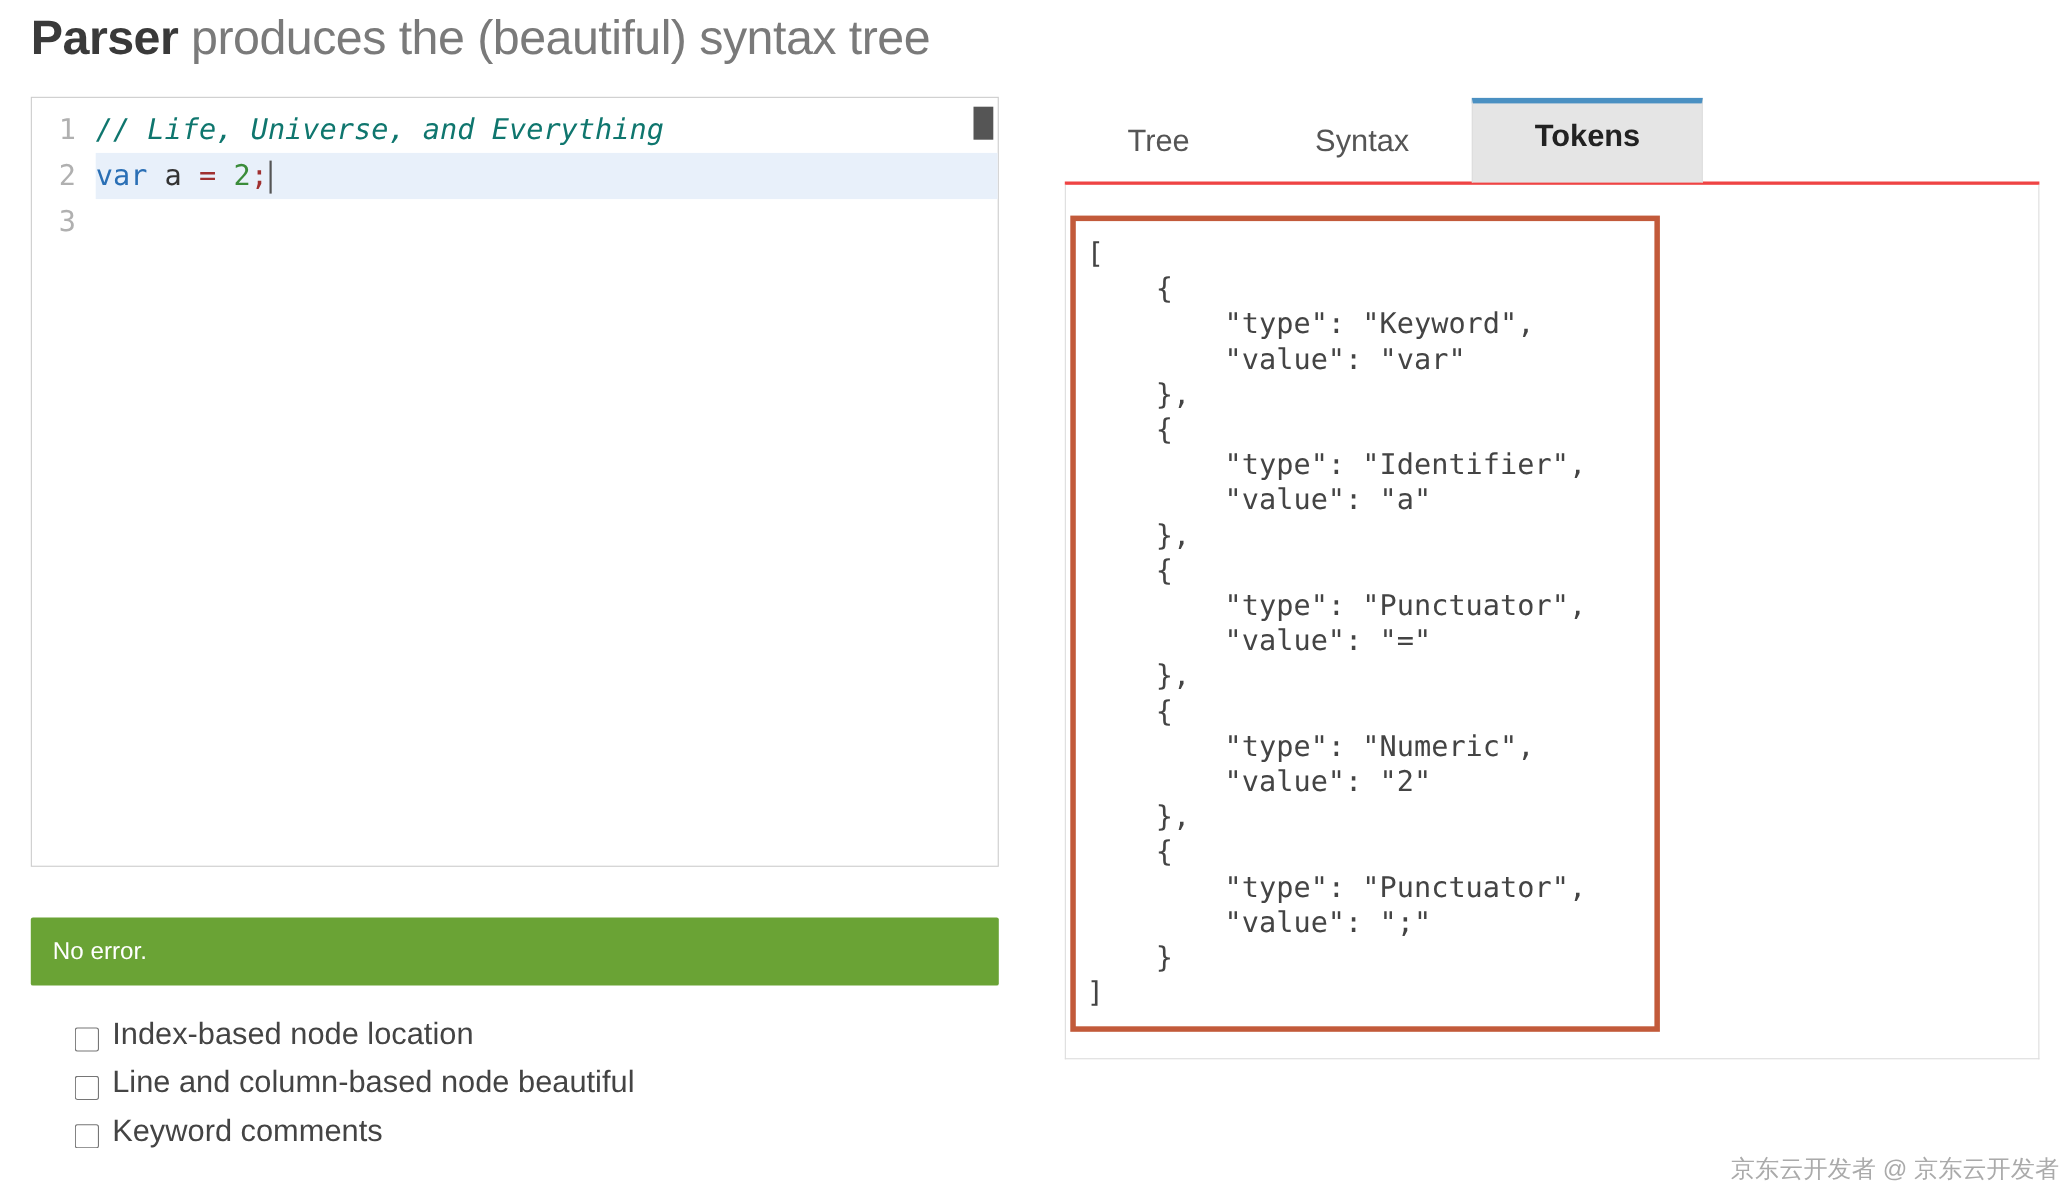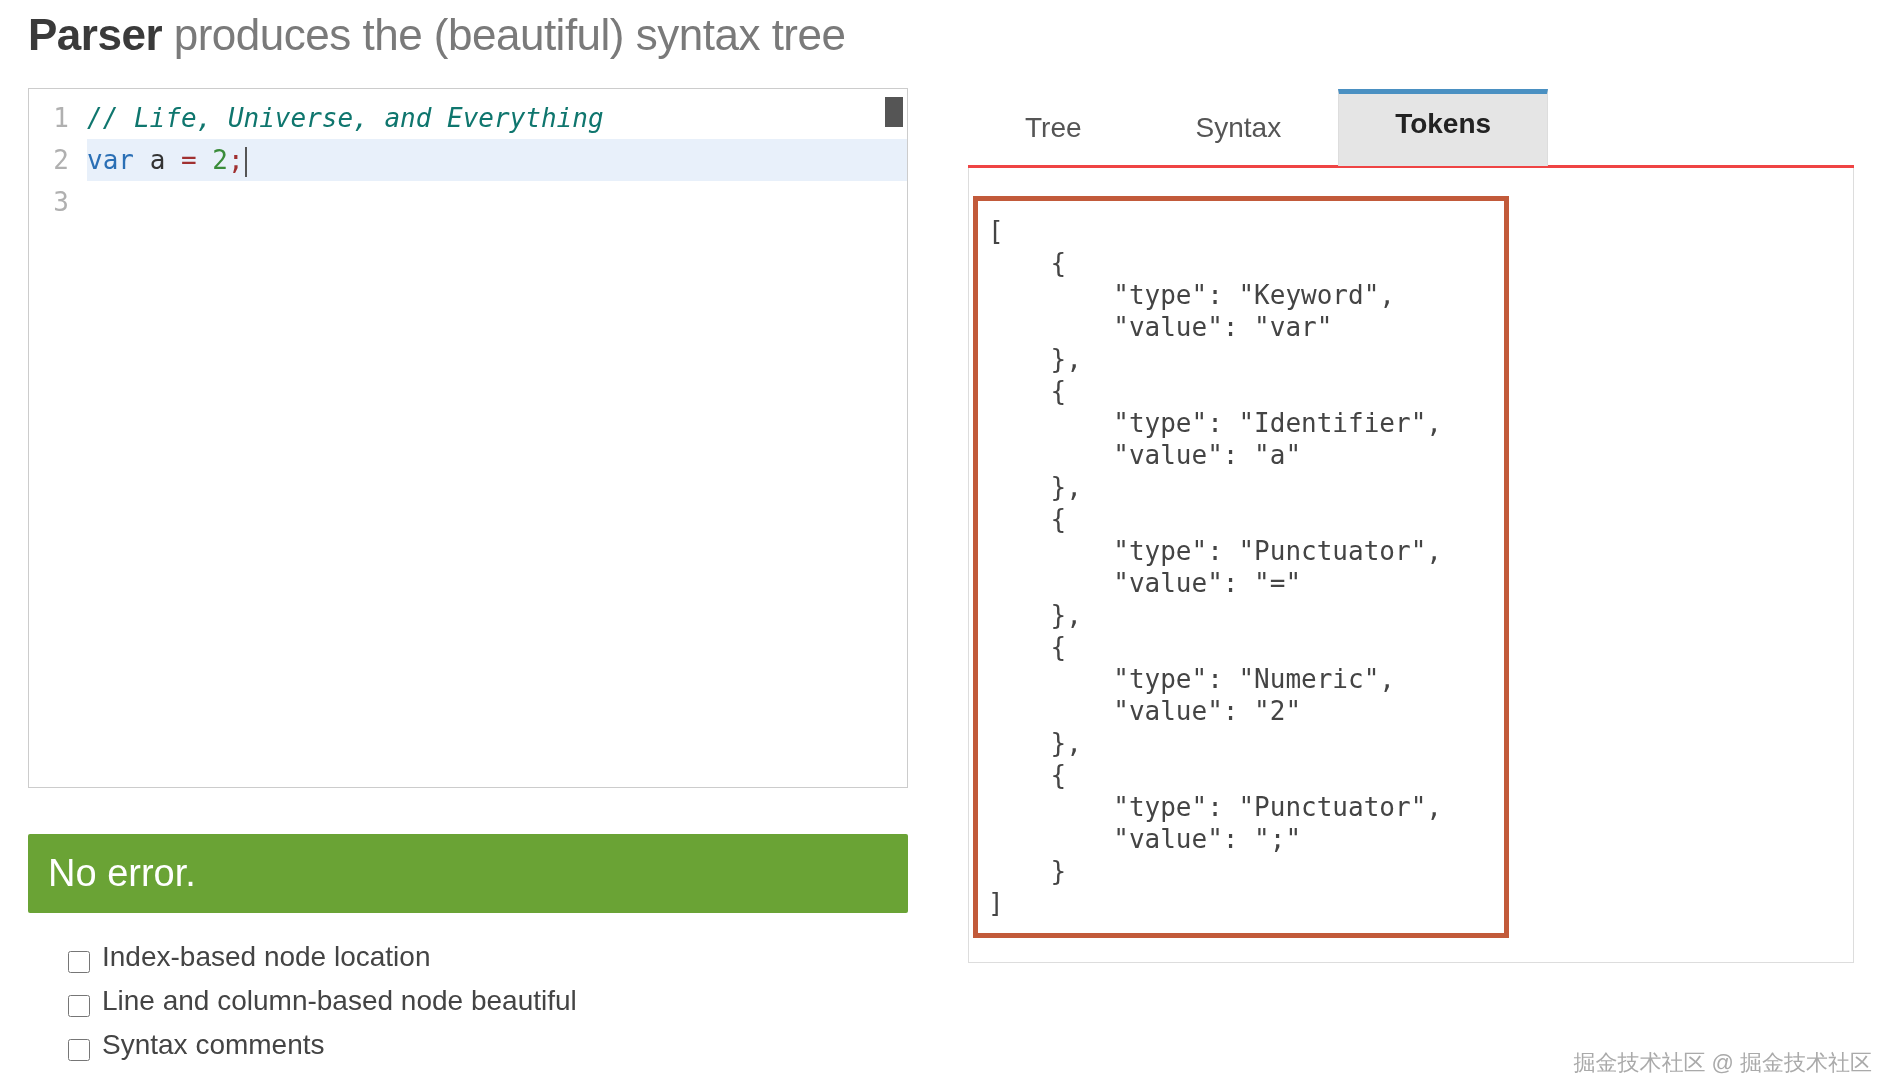--- a/index.html
+++ b/index.html
@@ -18,21 +18,21 @@
   .code-line.highlight { background: #e8f0fa; }
   .code-line .cursor { border-left: 2px solid #555; display:inline-block; height: 30px; vertical-align: middle; margin-left:1px; }
   .tok-comment { color: #0f766e; font-style: italic; }
   .tok-keyword { color: #2a6fb5; }
   .tok-ident   { color: #333; }
   .tok-op      { color: #a03030; }
   .tok-number  { color: #3a8c3a; }
   .tok-punct   { color: #a03030; }
   .editor-right-mark { position: absolute; right: 4px; top: 8px; width: 18px; height: 30px; background: #555; }
 
-  .status-bar { margin-top: 46px; background: #6aa335; color: #fff; font-size: 38px; padding: 18px 20px; border-radius: 2px; }
+  .status-bar { margin-top: 46px; background: #6aa335; color: #fff; font-size: 22px; padding: 18px 20px; border-radius: 2px; }
 
   .options { margin-top: 28px; padding-left: 40px; font-size: 28px; color: #444; }
   .option-row { display: flex; align-items: flex-end; gap: 12px; margin-bottom: 12px; }
   .option-row input[type=checkbox] { width: 22px; height: 22px; }
 
   .tabs { display: flex; border-bottom: 3px solid #ef4444; font-size: 28px; }
   .tab { padding: 22px 56px; color: #555; cursor: pointer; border: 1px solid transparent; border-bottom: none; position: relative; top: 1px; background: transparent; }
   .tab.active { font-weight: 700; color: #222; border-color: #ddd; border-top: 5px solid #4a90c2; background: #e5e5e5; padding-top: 14px; }
 
   .output-panel { border: 1px solid #ddd; border-top: none; padding: 24px 0 24px 0; min-height: 760px; }
@@ -72,21 +72,21 @@
           <label class="option-row">
             <input type="checkbox" style="">
             <span>Index-based node location</span>
           </label>
           <label class="option-row">
             <input type="checkbox" style="">
             <span>Line and column-based node beautiful</span>
           </label>
           <label class="option-row">
             <input type="checkbox" style="">
-            <span>Syntax comments</span>
+            <span>Keyword comments</span>
           </label>
         </div>
     </div>
 
     <div class="right-col">
       <div class="tabs" id="tabs">
           <div class="tab">Tree</div>
           <div class="tab">Syntax</div>
           <div class="tab active">Tokens</div>
         </div>
@@ -111,13 +111,13 @@
     {
         "type": "Punctuator",
         "value": ";"
     }
 ]</div>
       </div>
     </div>
   </div>
 </div>
 
-<div class="watermark">掘金技术社区 @ 掘金技术社区</div>
+<div class="watermark">京东云开发者 @ 京东云开发者</div>
 
 </body></html>

